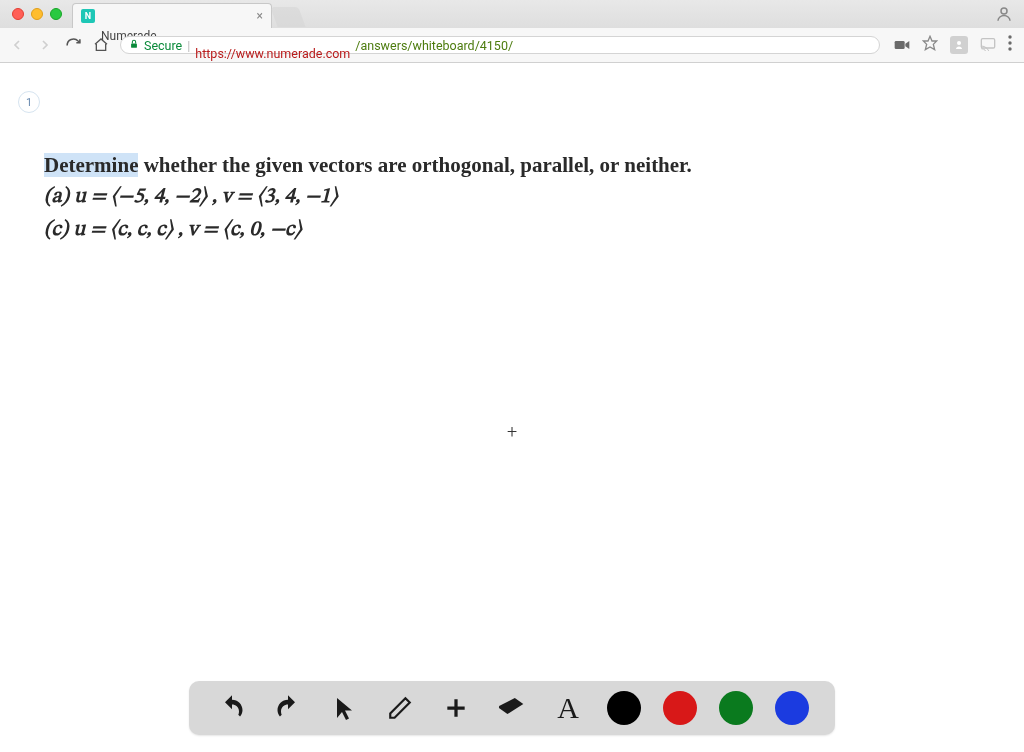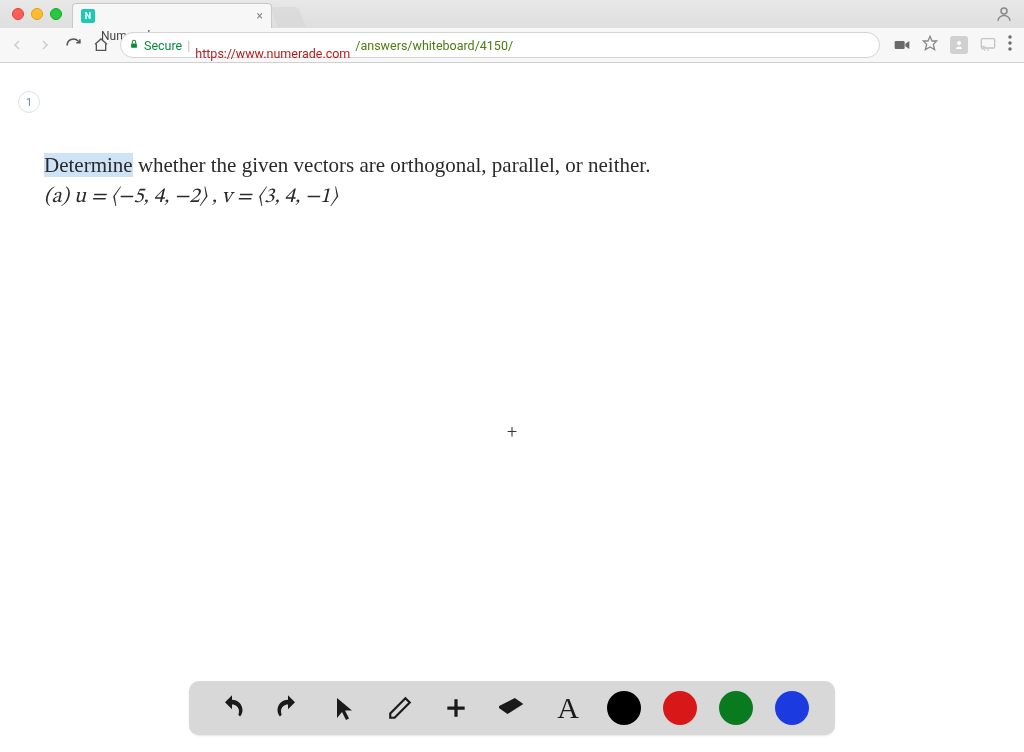--- a/index.html
+++ b/index.html
@@ -106,21 +106,21 @@
       cursor: pointer;
     }
     .nav-btn.disabled { color: #cfcfcf; cursor: default; }
     .omnibox {
       flex: 1;
       display: flex;
       align-items: center;
       background: #fff;
       border: 1px solid #d4d4d4;
       border-radius: 13px;
-      height: 26px;
+      height: 18px;
       padding: 0 8px;
       font-size: 12.5px;
       gap: 5px;
     }
     .lock-icon { color: #0a8a3a; font-size: 11px; }
     .secure-text { color: #0a8a3a; font-size: 12.5px; }
     .url-sep { color: #bbb; }
     .url-text { color: #b91c1c; margin-top: 16px; }
     .url-path { color: #4d7c0f; }
     .right-icons {
@@ -172,21 +172,21 @@
       color: #2a2a2a;
       line-height: 1.35;
     }
     .problem-text .highlight {
       background: #cfe3f7;
     }
     .problem-text .math {
       font-style: italic;
       font-family: 'STIX Two Math', 'Cambria Math', Georgia, serif;
     }
-    .problem-text p { margin-bottom: 4px; }
+    .problem-text p { margin-bottom: 4px; font-weight: bold; }
     .crosshair {
       position: absolute;
       top: 368px;
       left: 512px;
       font-size: 18px;
       color: #333;
       font-weight: 300;
       transform: translate(-50%, -50%);
     }
     
@@ -317,20 +317,21 @@
 </div>
 
 <div class="page-content">
   <div class="page-badge">1</div>
 
   <div class="problem-text">
     <p>
       <span class="highlight">Determine</span><span> whether the given vectors are orthogonal, parallel, or neither.</span>
     </p>
     <p class="math">(a) u = ⟨−5, 4, −2⟩ , v = ⟨3, 4, −1⟩</p>
+    <p class="math">(c) u = ⟨c, c, c⟩ , v = ⟨c, 0, −c⟩</p>
   </div>
 
   <div class="crosshair">+</div>
 
   <div class="whiteboard-toolbar">
     <div class="wb-tool">
       <svg width="28" height="28" viewBox="0 0 24 24" fill="#1a1a1a">
           <path d="M12 5V1L6 7l6 6V9c3 0 6 2 6 6 0 1-.2 2-.6 2.8l1.5 1.5C20 18 21 16 21 14c0-5-4-9-9-9z"></path>
         </svg>
     </div>

